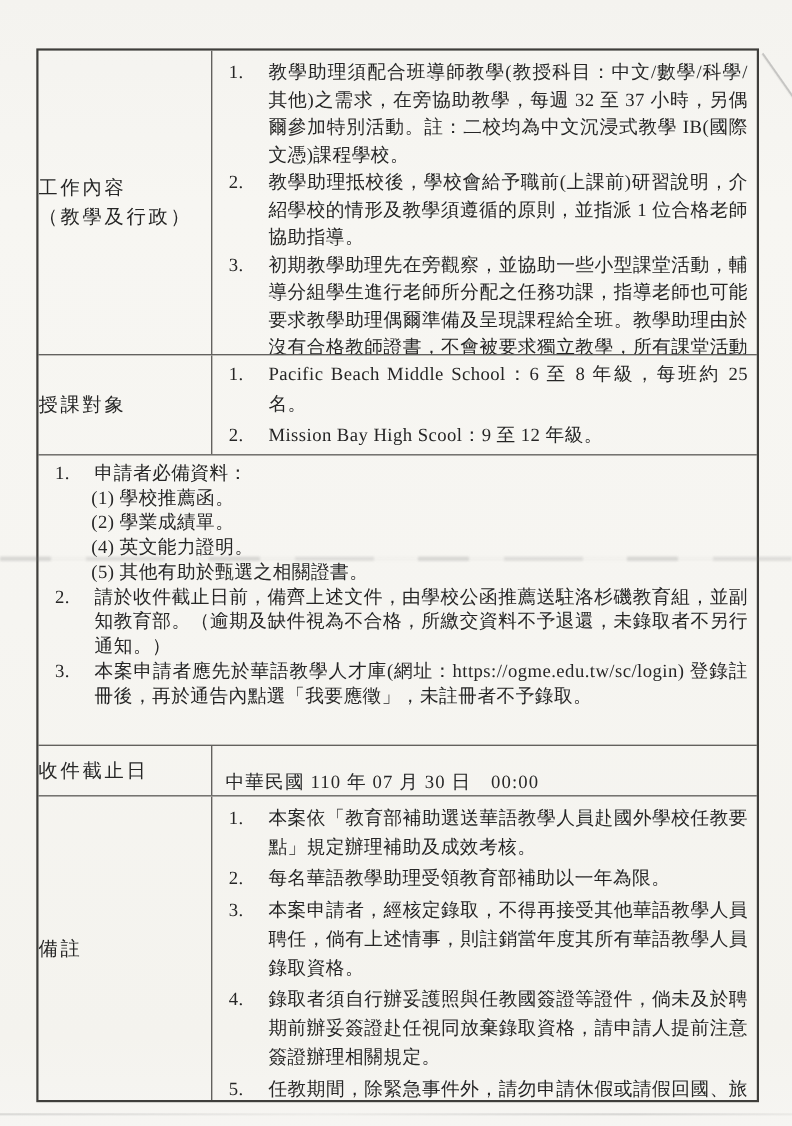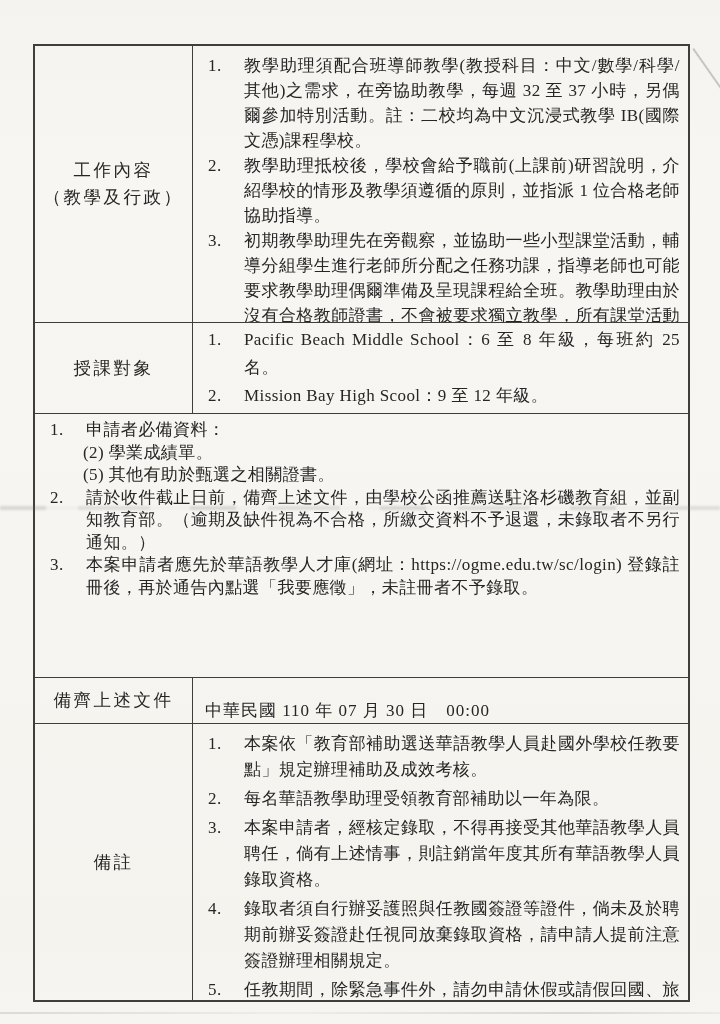--- a/index.html
+++ b/index.html
@@ -21,21 +21,21 @@
   .row{display:flex;overflow:hidden;}
   .row + .row{border-top:1.7px solid #3f3e3b;}
   .r1{height:276px;}
   .r2{height:90px;}
   .r3{height:263px;}
   .r4{height:45px;}
   .r5{height:276px;}
   .label-cell{
     width:157px;flex:none;
     border-right:1.7px solid #3f3e3b;
-    display:flex;flex-direction:column;align-items:center;justify-content:center;
+    display:flex;flex-direction:column;align-items:flex-start;justify-content:center;
     letter-spacing:2.5px;font-size:17.5px;line-height:27px;
   }
   .content-cell{
     flex:1;min-width:0;overflow:hidden;
     padding:7px 8px 4px 12px;
     font-size:17px;line-height:25px;letter-spacing:0.4px;
   }
   .r2 .content-cell{display:flex;flex-direction:column;justify-content:center;line-height:28px;padding-top:0;padding-bottom:0;}
   .r3 .content-cell{line-height:22.5px;padding-top:5px;}
   .r4 .content-cell{display:flex;align-items:flex-end;letter-spacing:1px;padding-top:0;padding-bottom:0;}
@@ -109,36 +109,38 @@
         </div>
       </div>
     </div>
 
     <div class="row r3">
       <div class="content-cell">
         <div class="item">
           <span class="num">1.</span>
           <span class="txt">申請者必備資料：</span>
         </div>
+        <div class="sub">(1) 學校推薦函。</div>
         <div class="sub">(2) 學業成績單。</div>
+        <div class="sub">(4) 英文能力證明。</div>
         <div class="sub">(5) 其他有助於甄選之相關證書。</div>
         <div class="item">
           <span class="num">2.</span>
           <span class="txt">請於收件截止日前，備齊上述文件，由學校公函推薦送駐洛杉磯教育組，並副知教育部。（逾期及缺件視為不合格，所繳交資料不予退還，未錄取者不另行通知。）</span>
         </div>
         <div class="item">
           <span class="num">3.</span>
           <span class="txt">本案申請者應先於華語教學人才庫(網址：https://ogme.edu.tw/sc/login) 登錄註冊後，再於通告內點選「我要應徵」，未註冊者不予錄取。</span>
         </div>
       </div>
     </div>
 
     <div class="row r4">
       <div class="label-cell">
-        <span>備齊上述文件</span>
+        <span>收件截止日</span>
       </div>
       <div class="content-cell">
         <span>中華民國 110 年 07 月 30 日　00:00</span>
       </div>
     </div>
 
     <div class="row r5">
       <div class="label-cell">
         <span>備註</span>
       </div>

